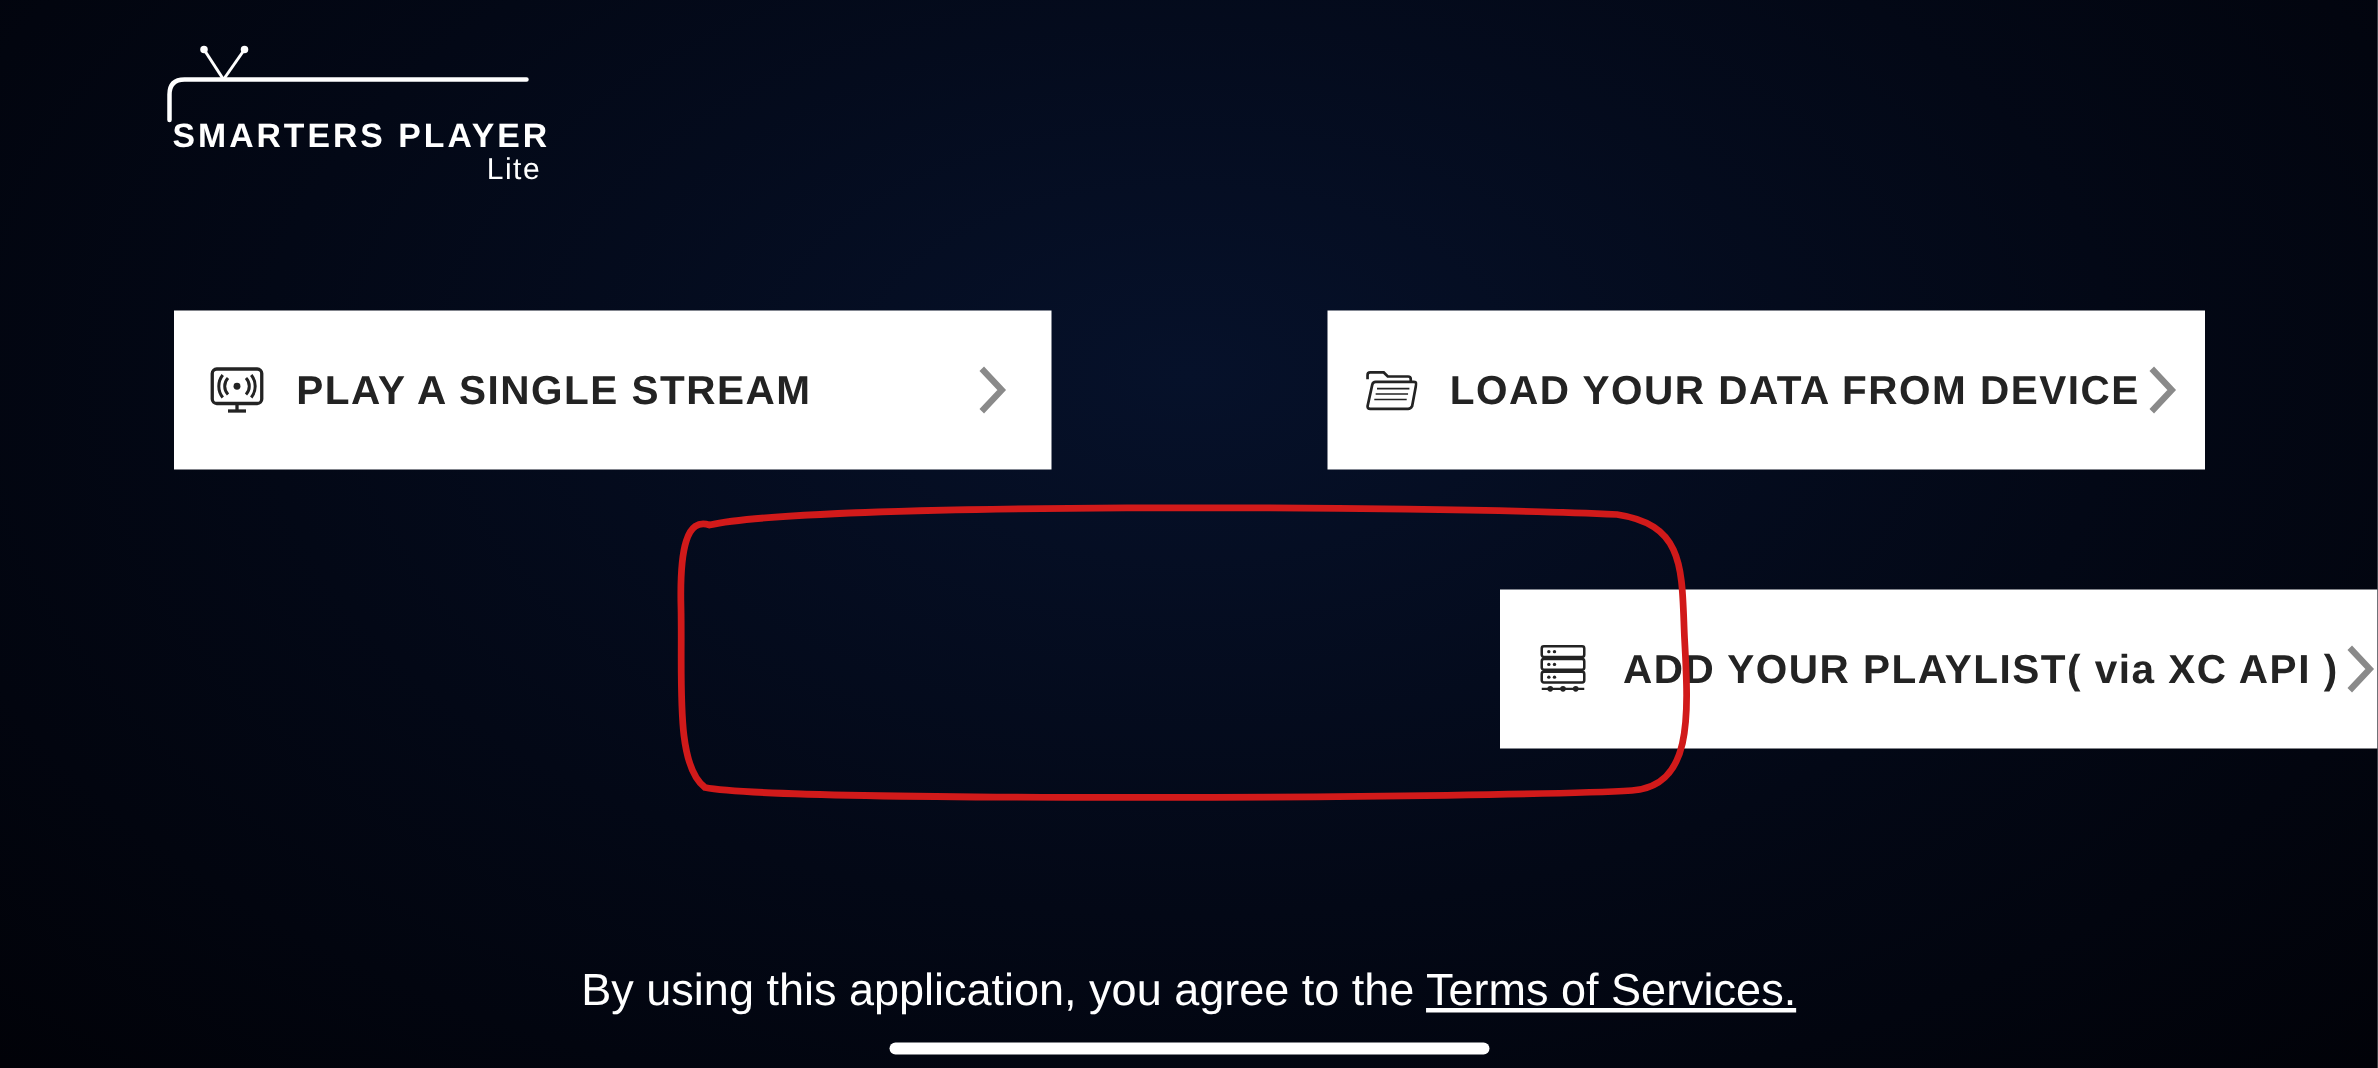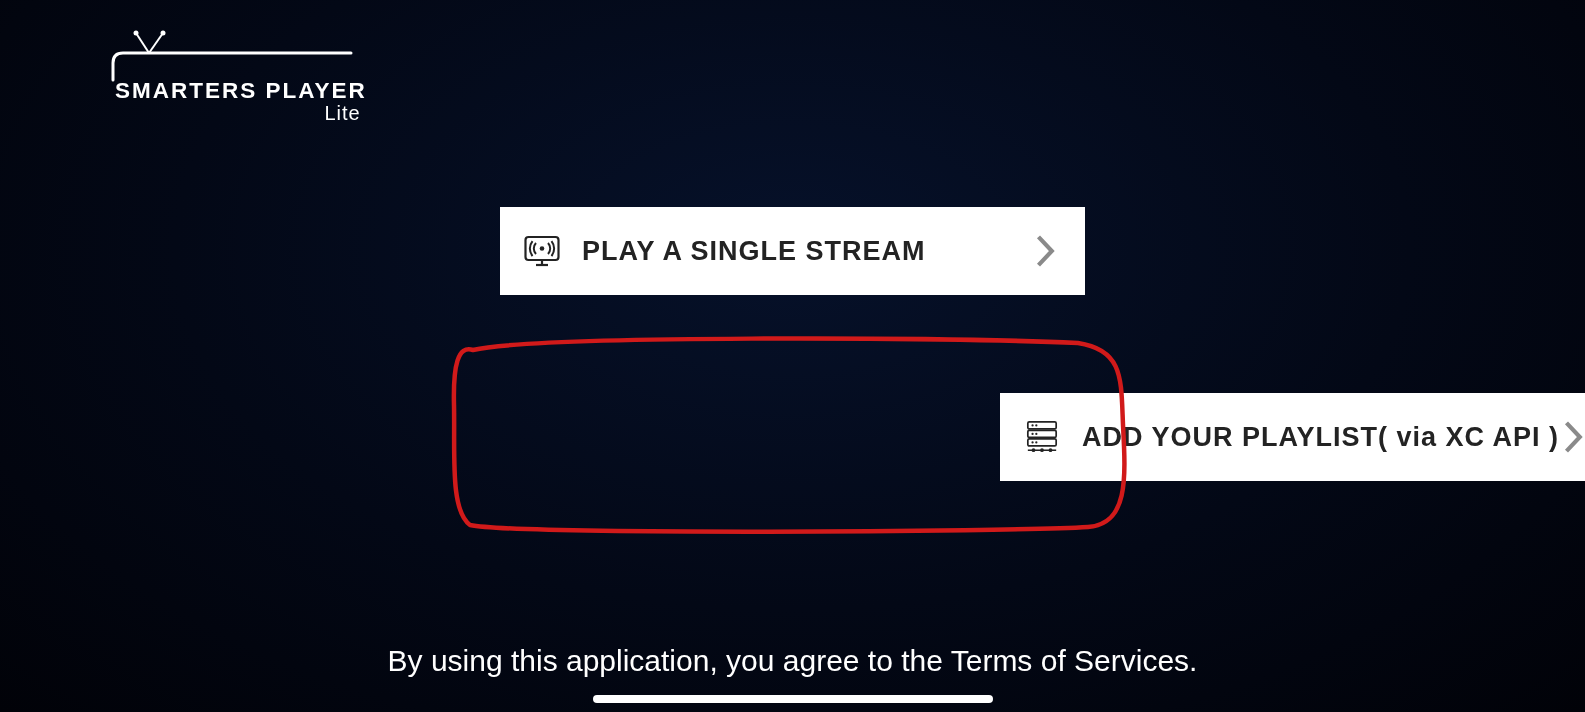--- a/index.html
+++ b/index.html
@@ -27,21 +27,21 @@
       font-size:20px; font-weight:500; letter-spacing:1px;
       align-self:flex-end; margin-top:-2px; margin-right:2px;
     }
 
     
     .card-row {
       position:absolute; top:207px; left:0; right:0;
       display:flex; justify-content:center; gap:184px;
     }
     .card {
-      width:585px; height:88px;
+      width:585px; height:106px;
       background:#fff; color:#232323;
       display:flex; align-items:center;
       padding:0 24px 0 24px;
       cursor:pointer; user-select:none;
     }
     .card .icon-slot {
       width:36px; height:36px; flex:0 0 36px; margin-right:22px;
       display:flex; align-items:center; justify-content:center;
     }
     .card .label {
@@ -66,21 +66,21 @@
       pointer-events:none;
     }
     .annotation svg { width:100%; height:100%; display:block; overflow:visible; }
 
     
     .footer {
       position:absolute; left:0; right:0; bottom:34px;
       text-align:center;
       font-size:30px; font-weight:400;
     }
-    .footer .tos { cursor:pointer; }
+    .footer .tos { text-decoration:underline; cursor:pointer; }
 
     
     .home-indicator {
       position:absolute; left:50%; transform:translateX(-50%);
       bottom:9px;
       width:400px; height:8px; border-radius:4px; background:#fff;
     }
   </style>
 </head>
 <body>
@@ -115,20 +115,37 @@
       </svg>
     </div>
     <div class="label">PLAY A SINGLE STREAM</div>
     <div class="chevron-slot">
       <svg viewBox="0 0 24 40" width="20" height="34">
         <polyline points="3,3 19,20 3,37" fill="none" stroke="#8a8a8a" stroke-width="5" stroke-linejoin="miter" stroke-linecap="butt"></polyline>
       </svg>
     </div>
   </div>
 
+  <div class="card">
+    <div class="icon-slot">
+      <svg viewBox="0 0 40 32" width="38" height="30">
+        <path d="M3 8 V5 Q3 3 5 3 H15 L18 6 H33 Q35 6 35 8 V10" fill="none" stroke="#232323" stroke-width="2"></path>
+        <path d="M3 28 Q3 30 5 30 H33 Q35 30 36 28 L39 12 Q39.5 10 37 10 H9 Q7 10 6.5 12 Z" fill="none" stroke="#232323" stroke-width="2"></path>
+        <line x1="10" y1="15" x2="34" y2="15" stroke="#232323" stroke-width="1.2"></line>
+        <line x1="9" y1="19" x2="33" y2="19" stroke="#232323" stroke-width="1.2"></line>
+        <line x1="8" y1="23" x2="32" y2="23" stroke="#232323" stroke-width="1.2"></line>
+      </svg>
+    </div>
+    <div class="label">LOAD YOUR DATA FROM DEVICE</div>
+    <div class="chevron-slot">
+      <svg viewBox="0 0 24 40" width="20" height="34">
+        <polyline points="3,3 19,20 3,37" fill="none" stroke="#8a8a8a" stroke-width="5" stroke-linejoin="miter" stroke-linecap="butt"></polyline>
+      </svg>
+    </div>
+  </div>
 
 </div>
 
 <div class="center-card-wrap">
   <div class="card">
     <div class="icon-slot">
       <svg viewBox="0 0 36 36" width="34" height="34">
         <rect x="3" y="2" width="30" height="7.5" rx="1.5" fill="none" stroke="#232323" stroke-width="1.8"></rect>
         <rect x="3" y="11" width="30" height="7.5" rx="1.5" fill="none" stroke="#232323" stroke-width="1.8"></rect>
         <rect x="3" y="20" width="30" height="7.5" rx="1.5" fill="none" stroke="#232323" stroke-width="1.8"></rect>

